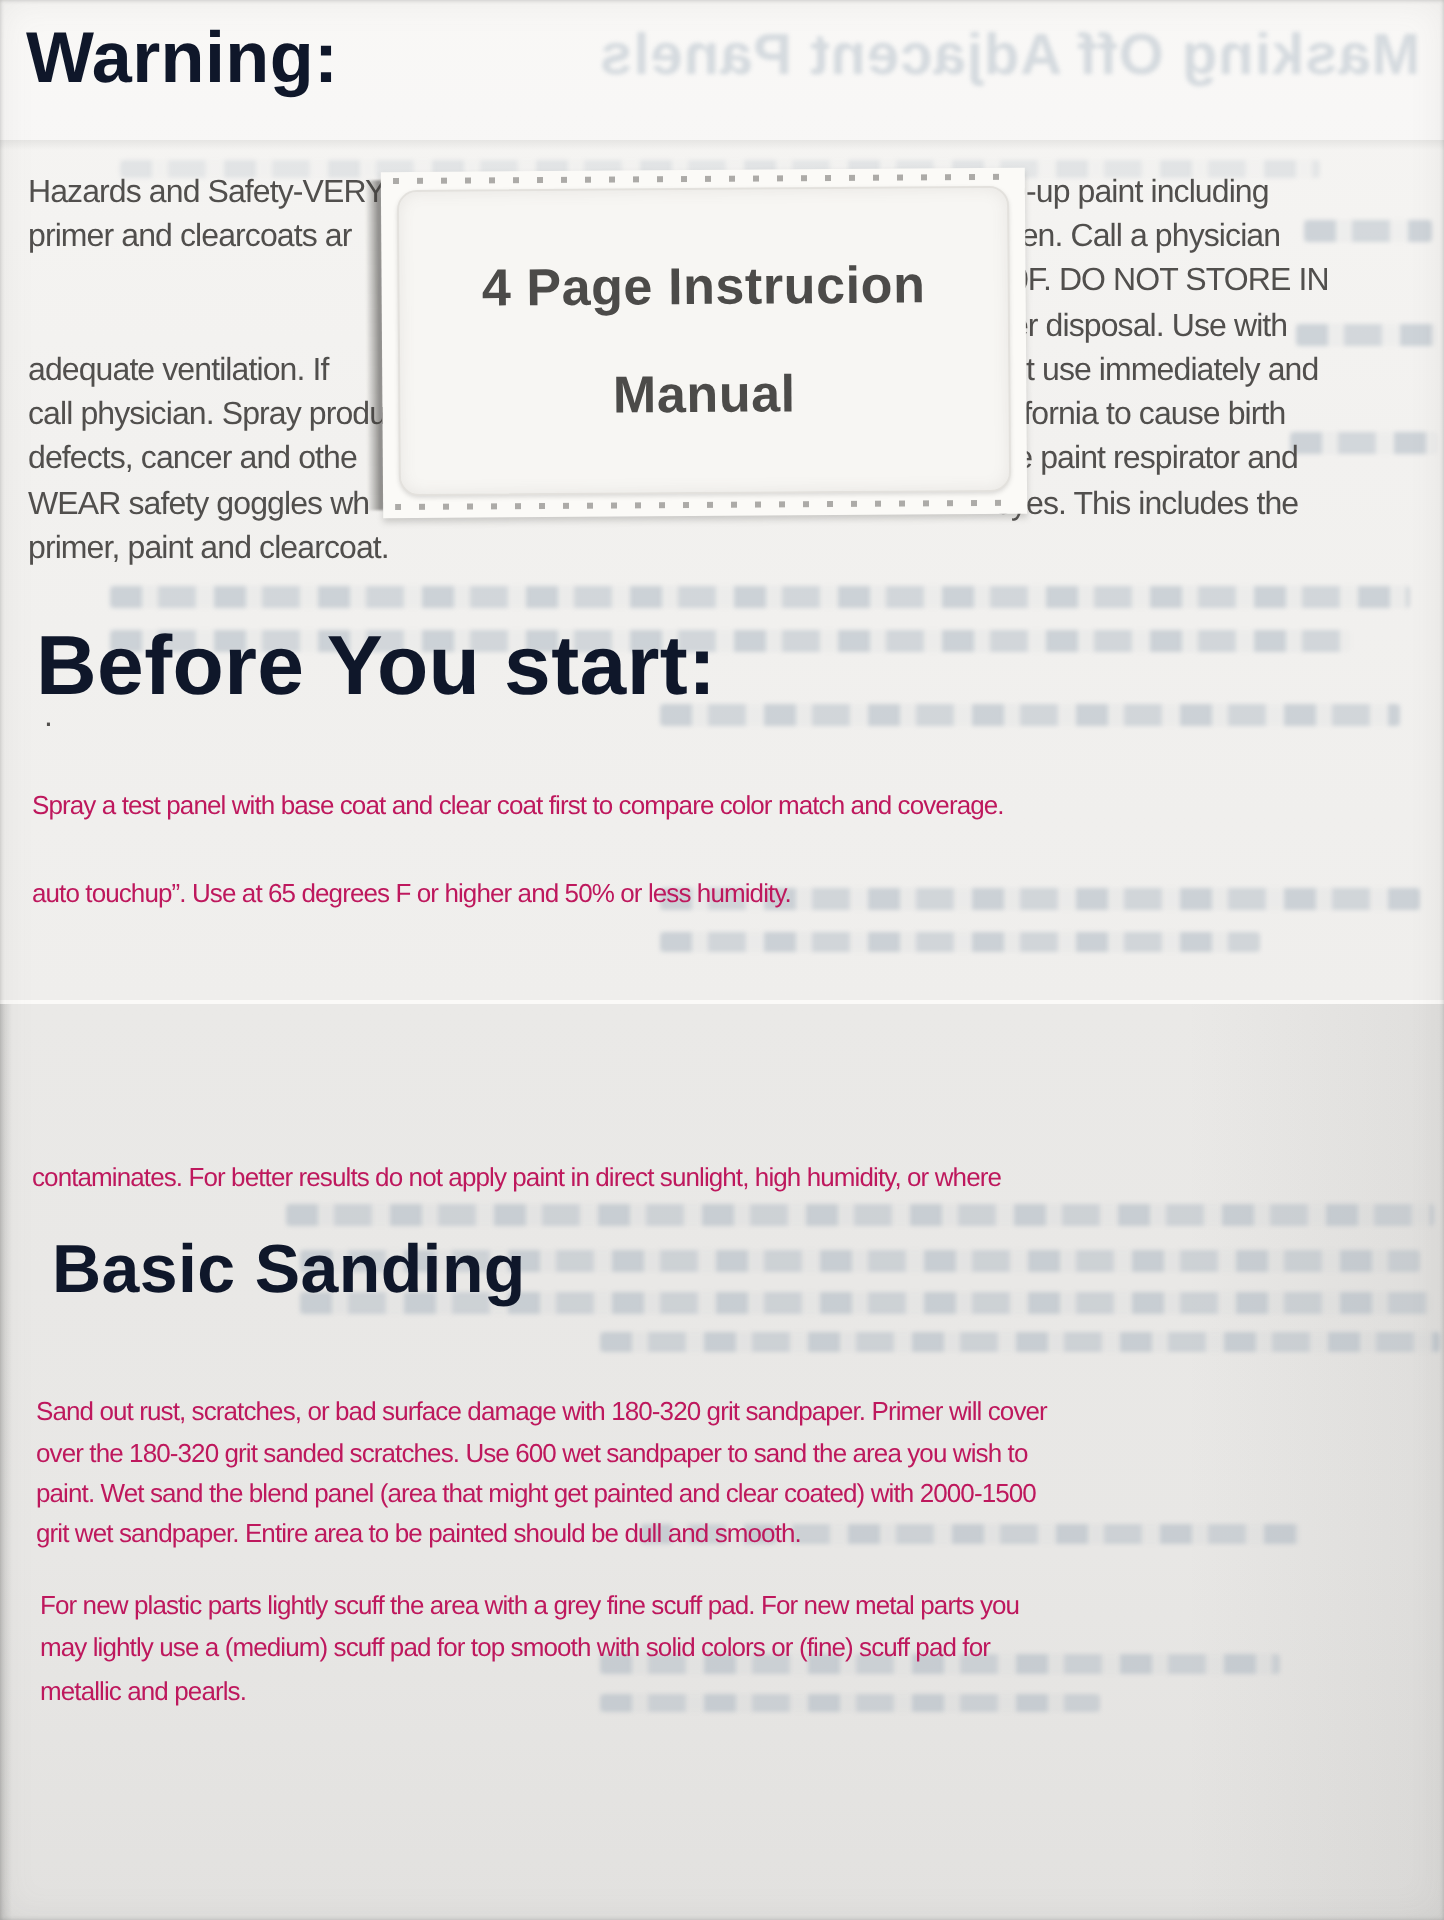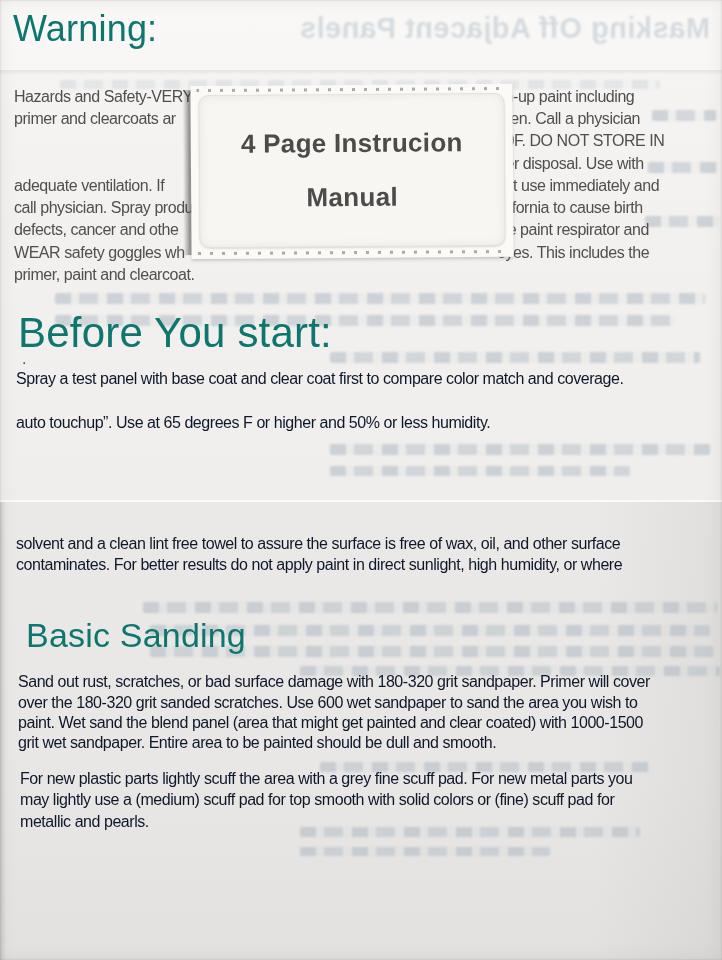--- a/index.html
+++ b/index.html
@@ -34,30 +34,30 @@
     text-align:center;font-size:29px;font-weight:bold;letter-spacing:.5px;
     color:#ccd3d9;transform:scaleX(-1);filter:blur(1.1px);opacity:.8;white-space:nowrap;
   }
   .bl{
     position:absolute;height:11px;z-index:1;border-radius:2px;filter:blur(1px);
     background:repeating-linear-gradient(90deg,
       rgba(168,180,192,.50) 0 16px, rgba(168,180,192,.08) 16px 24px,
       rgba(168,180,192,.42) 24px 43px, rgba(168,180,192,.05) 43px 52px);
   }
   
-  .h{position:absolute;z-index:3;color:#0f766e;letter-spacing:.2px;white-space:nowrap;}
+  .h{position:absolute;z-index:3;color:#0f172a;letter-spacing:.2px;white-space:nowrap;font-weight:bold;}
   #h-warning{left:13px;top:8px;font-size:36px;}
   #h-before{left:18px;top:309px;font-size:42px;}
   #h-surface{left:18px;top:456px;font-size:33px;}
   #h-basic{left:26px;top:616px;font-size:34px;}
   .stray-dot{position:absolute;left:22px;top:350px;z-index:3;font-size:16px;color:#514f4d;}
   
   .bodyline{
     position:absolute;left:16px;z-index:3;white-space:nowrap;
-    font-size:16px;letter-spacing:-.45px;color:#0f172a;
+    font-size:13px;letter-spacing:-.45px;color:#be185d;margin-top:25px;
   }
   .it{font-style:italic;}
   .wrow{
     position:absolute;left:14px;width:704px;height:20px;z-index:2;white-space:nowrap;
     font-size:16px;letter-spacing:-.45px;color:#514f4d;
   }
   .wrow .left{position:absolute;left:0;top:0;}
   .wrow .right{position:absolute;left:483px;top:0;}
   
   .sticker{position:absolute;left:183px;top:85px;width:330px;height:173px;z-index:5;transform:rotate(-.4deg);}
@@ -152,27 +152,26 @@
         <div class="t">Manual</div>
       </div>
     </div>
   </div>
 
   <div class="h" id="h-before">Before You start:</div>
   <div class="stray-dot">.</div>
   <div class="bodyline" style="top:370px">Spray a test panel with base coat and clear coat first to compare color match and coverage.</div>
   <div class="bodyline" style="top:414px">auto touchup”.  Use at 65 degrees F or higher and 50% or less humidity.</div>
 
-  <div class="bodyline" style="top:535px">solvent and a clean lint free towel to assure the surface is free of wax, oil, and other surface</div>
   <div class="bodyline" style="top:556px">contaminates. For better results do not apply paint in direct sunlight, high humidity, or where</div>
 
   <div class="h" id="h-basic">Basic Sanding</div>
   <div class="bodyline" style="left:18px;top:673px">Sand out rust, scratches, or bad surface damage with 180-320 grit sandpaper. Primer will cover</div>
   <div class="bodyline" style="left:18px;top:694px">over the 180-320 grit sanded scratches. Use 600 wet sandpaper to sand the area you wish to</div>
-  <div class="bodyline" style="left:18px;top:714px">paint. Wet sand the blend panel (area that might get painted and clear coated) with 1000-1500</div>
+  <div class="bodyline" style="left:18px;top:714px">paint. Wet sand the blend panel (area that might get painted and clear coated) with 2000-1500</div>
   <div class="bodyline" style="left:18px;top:734px">grit wet sandpaper. Entire area to be painted should be dull and smooth.</div>
 
   <div class="bodyline" style="left:20px;top:770px">For new plastic parts lightly scuff the area with a grey fine scuff pad. For new metal parts you</div>
   <div class="bodyline" style="left:20px;top:791px">may lightly use a (medium) scuff pad for top smooth with solid colors or (fine) scuff pad for</div>
   <div class="bodyline" style="left:20px;top:813px">metallic and pearls.</div>
 
   <div class="frame"></div>
 </div>
 
 </body></html>

